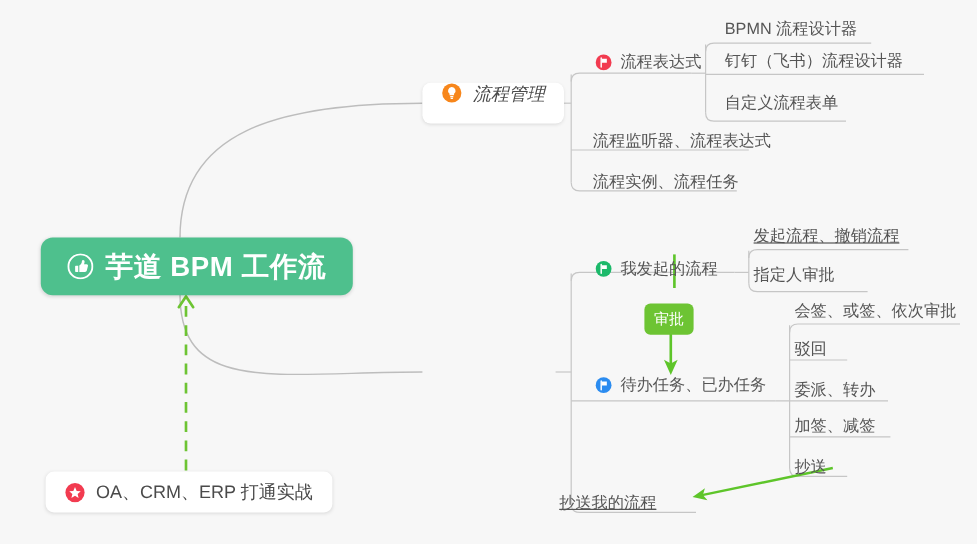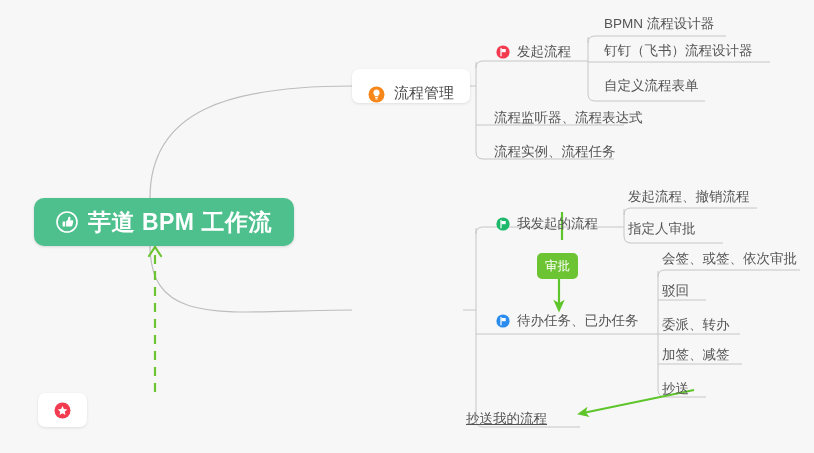--- a/index.html
+++ b/index.html
@@ -26,28 +26,29 @@
     font-weight:bold;
   }
   .root-label{
     color:#ffffff;font-size:23px;letter-spacing:.5px;white-space:nowrap;
   }
   .root-ic{width:22px;height:22px;flex:0 0 auto;}
 
   
   .card{
     position:absolute;
-    display:flex;align-items:flex-end;gap:9px;
+    display:flex;align-items:flex-start;gap:9px;
     background:#ffffff;
     border-radius:7px;
     padding:0 16px;
     height:34px;
     box-shadow:0 1px 3px rgba(0,0,0,.10);
     box-sizing:border-box;
     white-space:nowrap;
+    font-style:italic;
   }
   .card .lbl{font-size:15px;color:#4a4a4a;}
   .card-ic{width:17px;height:17px;flex:0 0 auto;}
 
   .bl-card{
     position:absolute;
     display:flex;align-items:center;gap:9px;
     background:#ffffff;
     border-radius:7px;
     padding:0 16px;
@@ -167,21 +168,21 @@
   </div>
 
   <div class="leaf" style="left:492px;top:42px;">
     <span class="leaf-ic">
       <svg viewBox="0 0 14 14" width="14" height="14">
         <circle cx="7" cy="7" r="6.6" fill="#f23b50"></circle>
         <path d="M5,3.4 v7.4" stroke="#ffffff" stroke-width="1.2" stroke-linecap="round"></path>
         <path d="M5.4,4 h4.3 v3.2 h-4.3 z" fill="#ffffff"></path>
       </svg>
     </span>
-    <span class="lbl">发起流程</span>
+    <span class="lbl">流程表达式</span>
   </div>
 
   <div class="leaf" style="left:600px;top:14px;">
     <span class="lbl">BPMN 流程设计器</span>
   </div>
   <div class="leaf" style="left:600px;top:41px;">
     <span class="lbl">钉钉（飞书）流程设计器</span>
   </div>
   <div class="leaf" style="left:600px;top:76px;">
     <span class="lbl">自定义流程表单</span>
@@ -198,21 +199,21 @@
   <div class="leaf" style="left:492px;top:202px;margin-top:12px;">
     <span class="leaf-ic">
       <svg viewBox="0 0 14 14" width="14" height="14">
         <circle cx="7" cy="7" r="6.6" fill="#1cb96a"></circle>
         <path d="M5,3.4 v7.4" stroke="#ffffff" stroke-width="1.2" stroke-linecap="round"></path>
         <path d="M5.4,4 h4.3 v3.2 h-4.3 z" fill="#ffffff"></path>
       </svg>
     </span>
     <span class="lbl">我发起的流程</span>
   </div>
-  <div class="leaf" style="left:624px;top:187px;">
+  <div class="leaf" style="left:624px;top:187px;text-decoration:underline;">
     <span class="lbl">发起流程、撤销流程</span>
   </div>
   <div class="leaf" style="left:492px;top:311px;">
     <span class="leaf-ic">
       <svg viewBox="0 0 14 14" width="14" height="14">
         <circle cx="7" cy="7" r="6.6" fill="#2b8cf0"></circle>
         <path d="M5,3.4 v7.4" stroke="#ffffff" stroke-width="1.2" stroke-linecap="round"></path>
         <path d="M5.4,4 h4.3 v3.2 h-4.3 z" fill="#ffffff"></path>
       </svg>
     </span>
@@ -248,15 +249,16 @@
   </div>
 
   <div class="bl-card" style="left:38px;top:393px;">
     <span class="card-ic">
       <svg viewBox="0 0 17 17" width="17" height="17">
         <circle cx="8.5" cy="8.5" r="8" fill="#f23b50"></circle>
         <path d="M8.5,3.9 L9.9,7.1 L13.3,7.4 L10.7,9.7 L11.5,13.0 L8.5,11.2 L5.5,13.0
                  L6.3,9.7 L3.7,7.4 L7.1,7.1 Z" fill="#ffffff"></path>
       </svg>
     </span>
+    <span class="lbl">OA、CRM、ERP 打通实战</span>
   </div>
 
 </div>
 
 </body></html>

